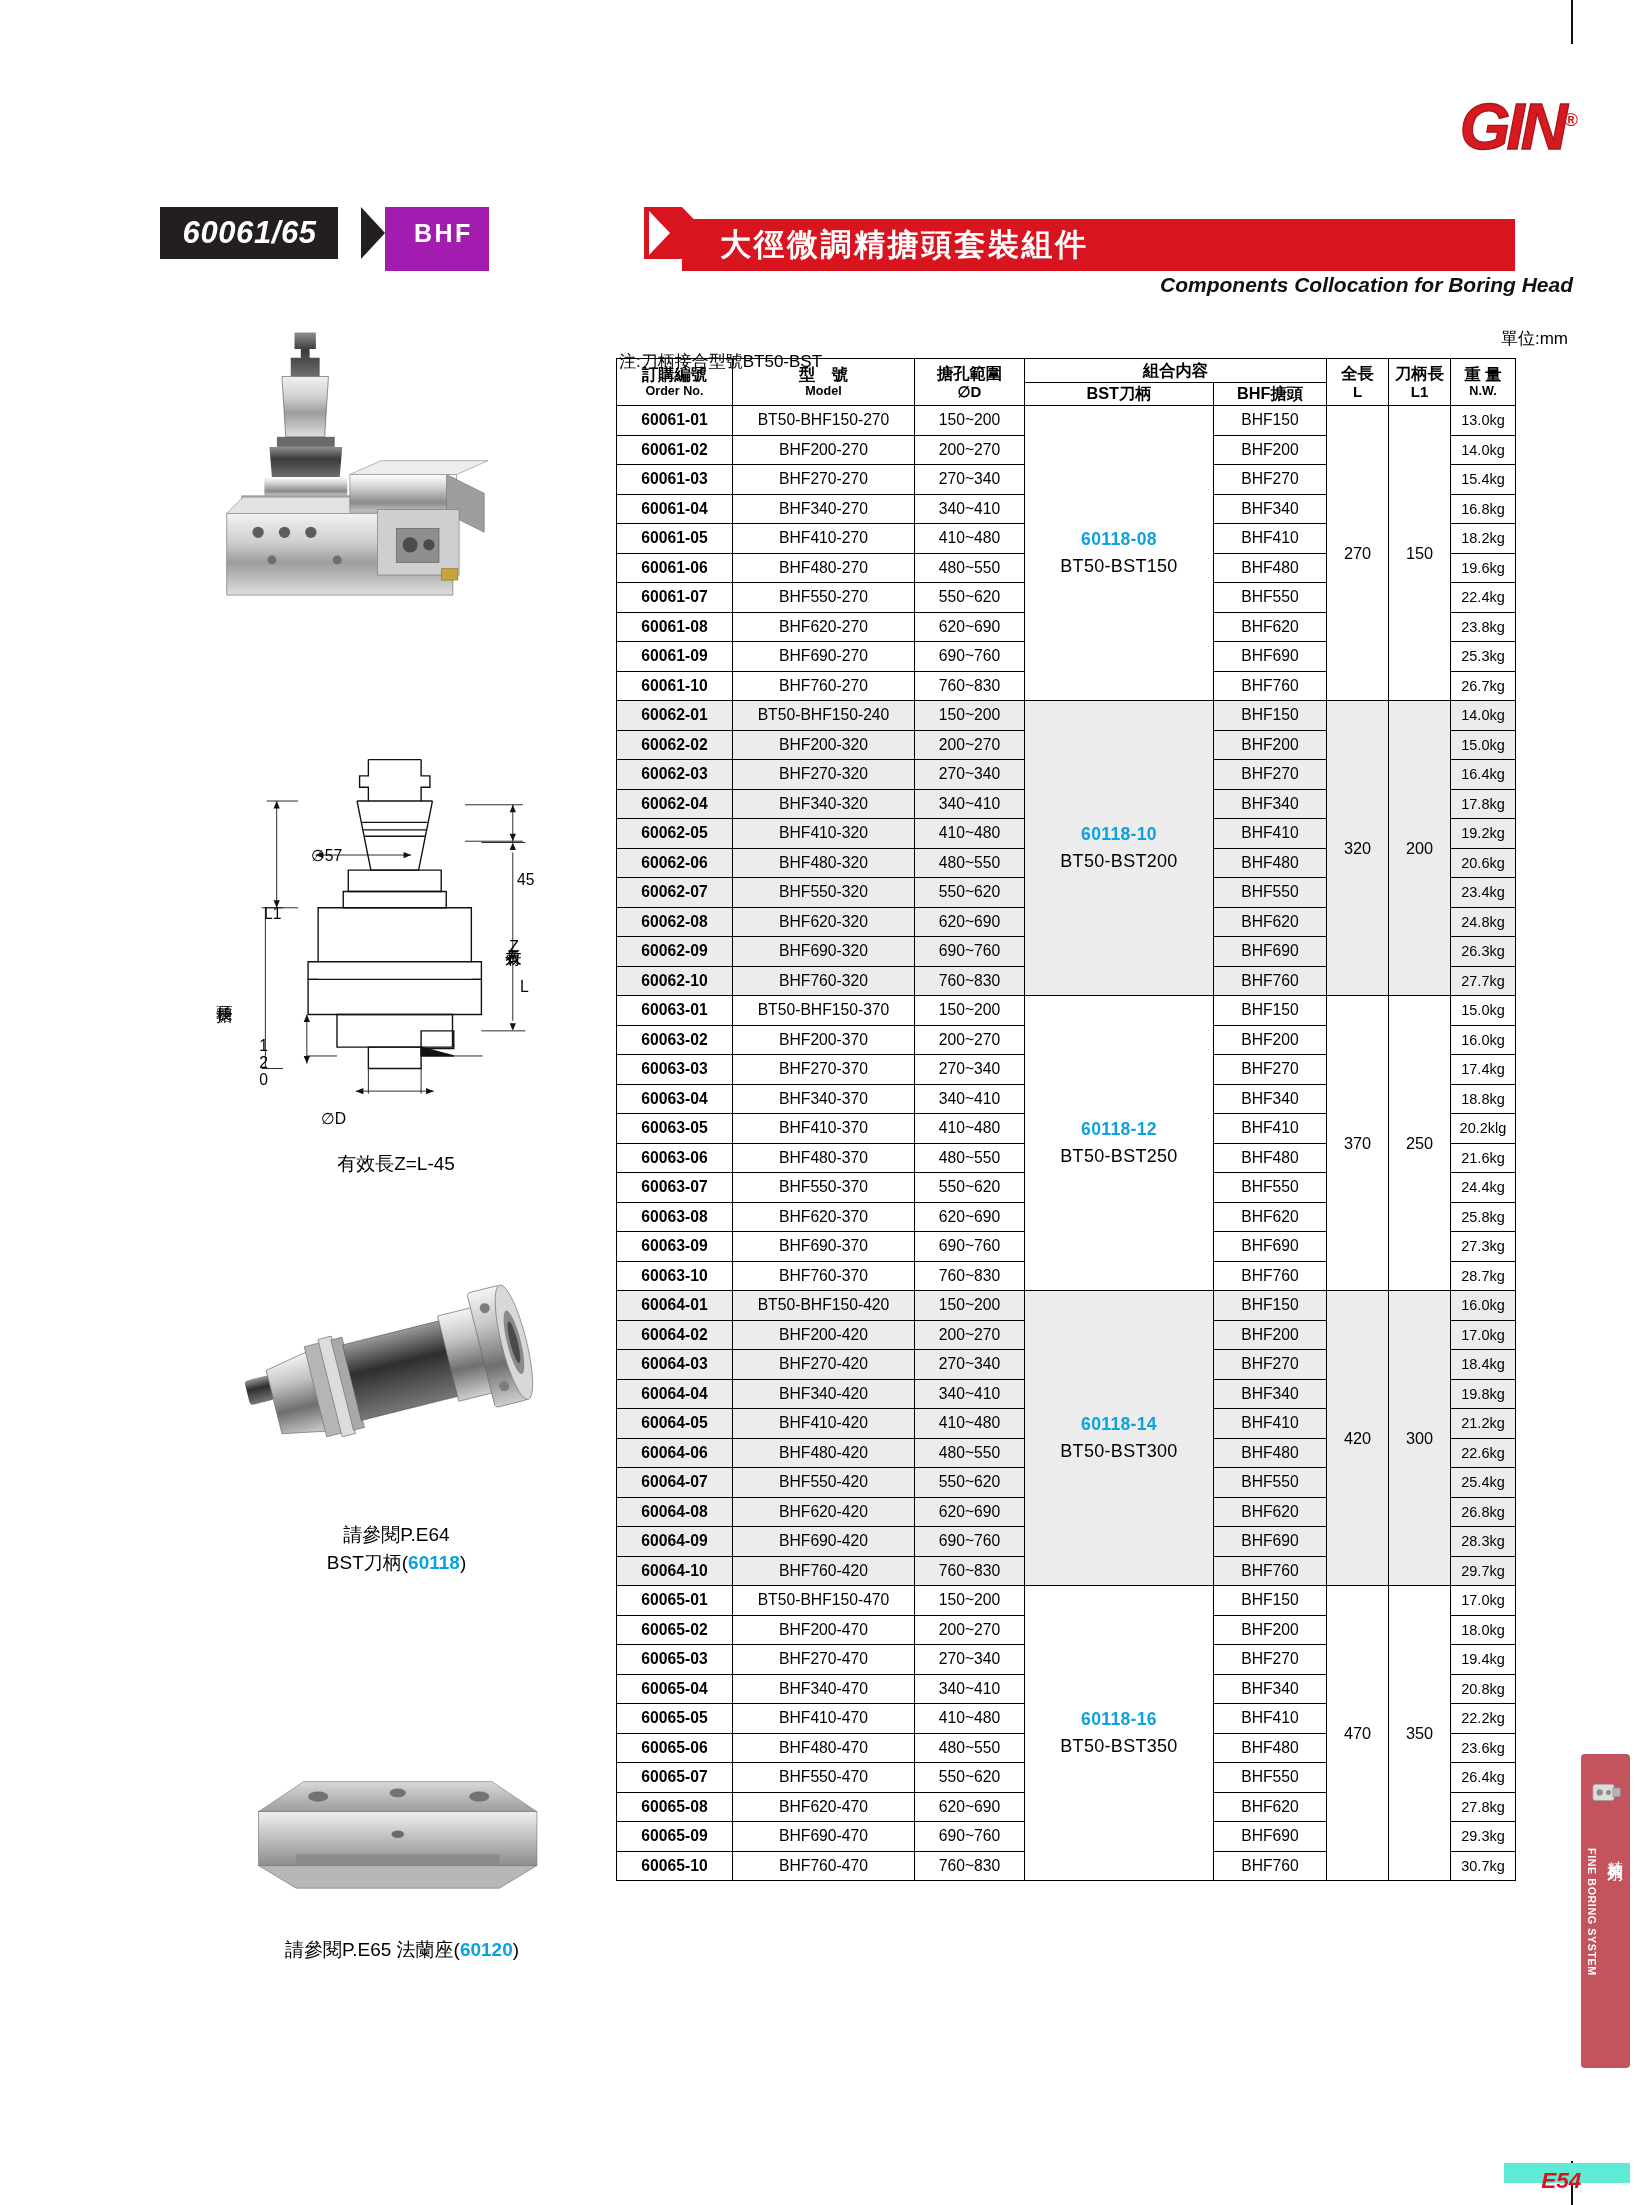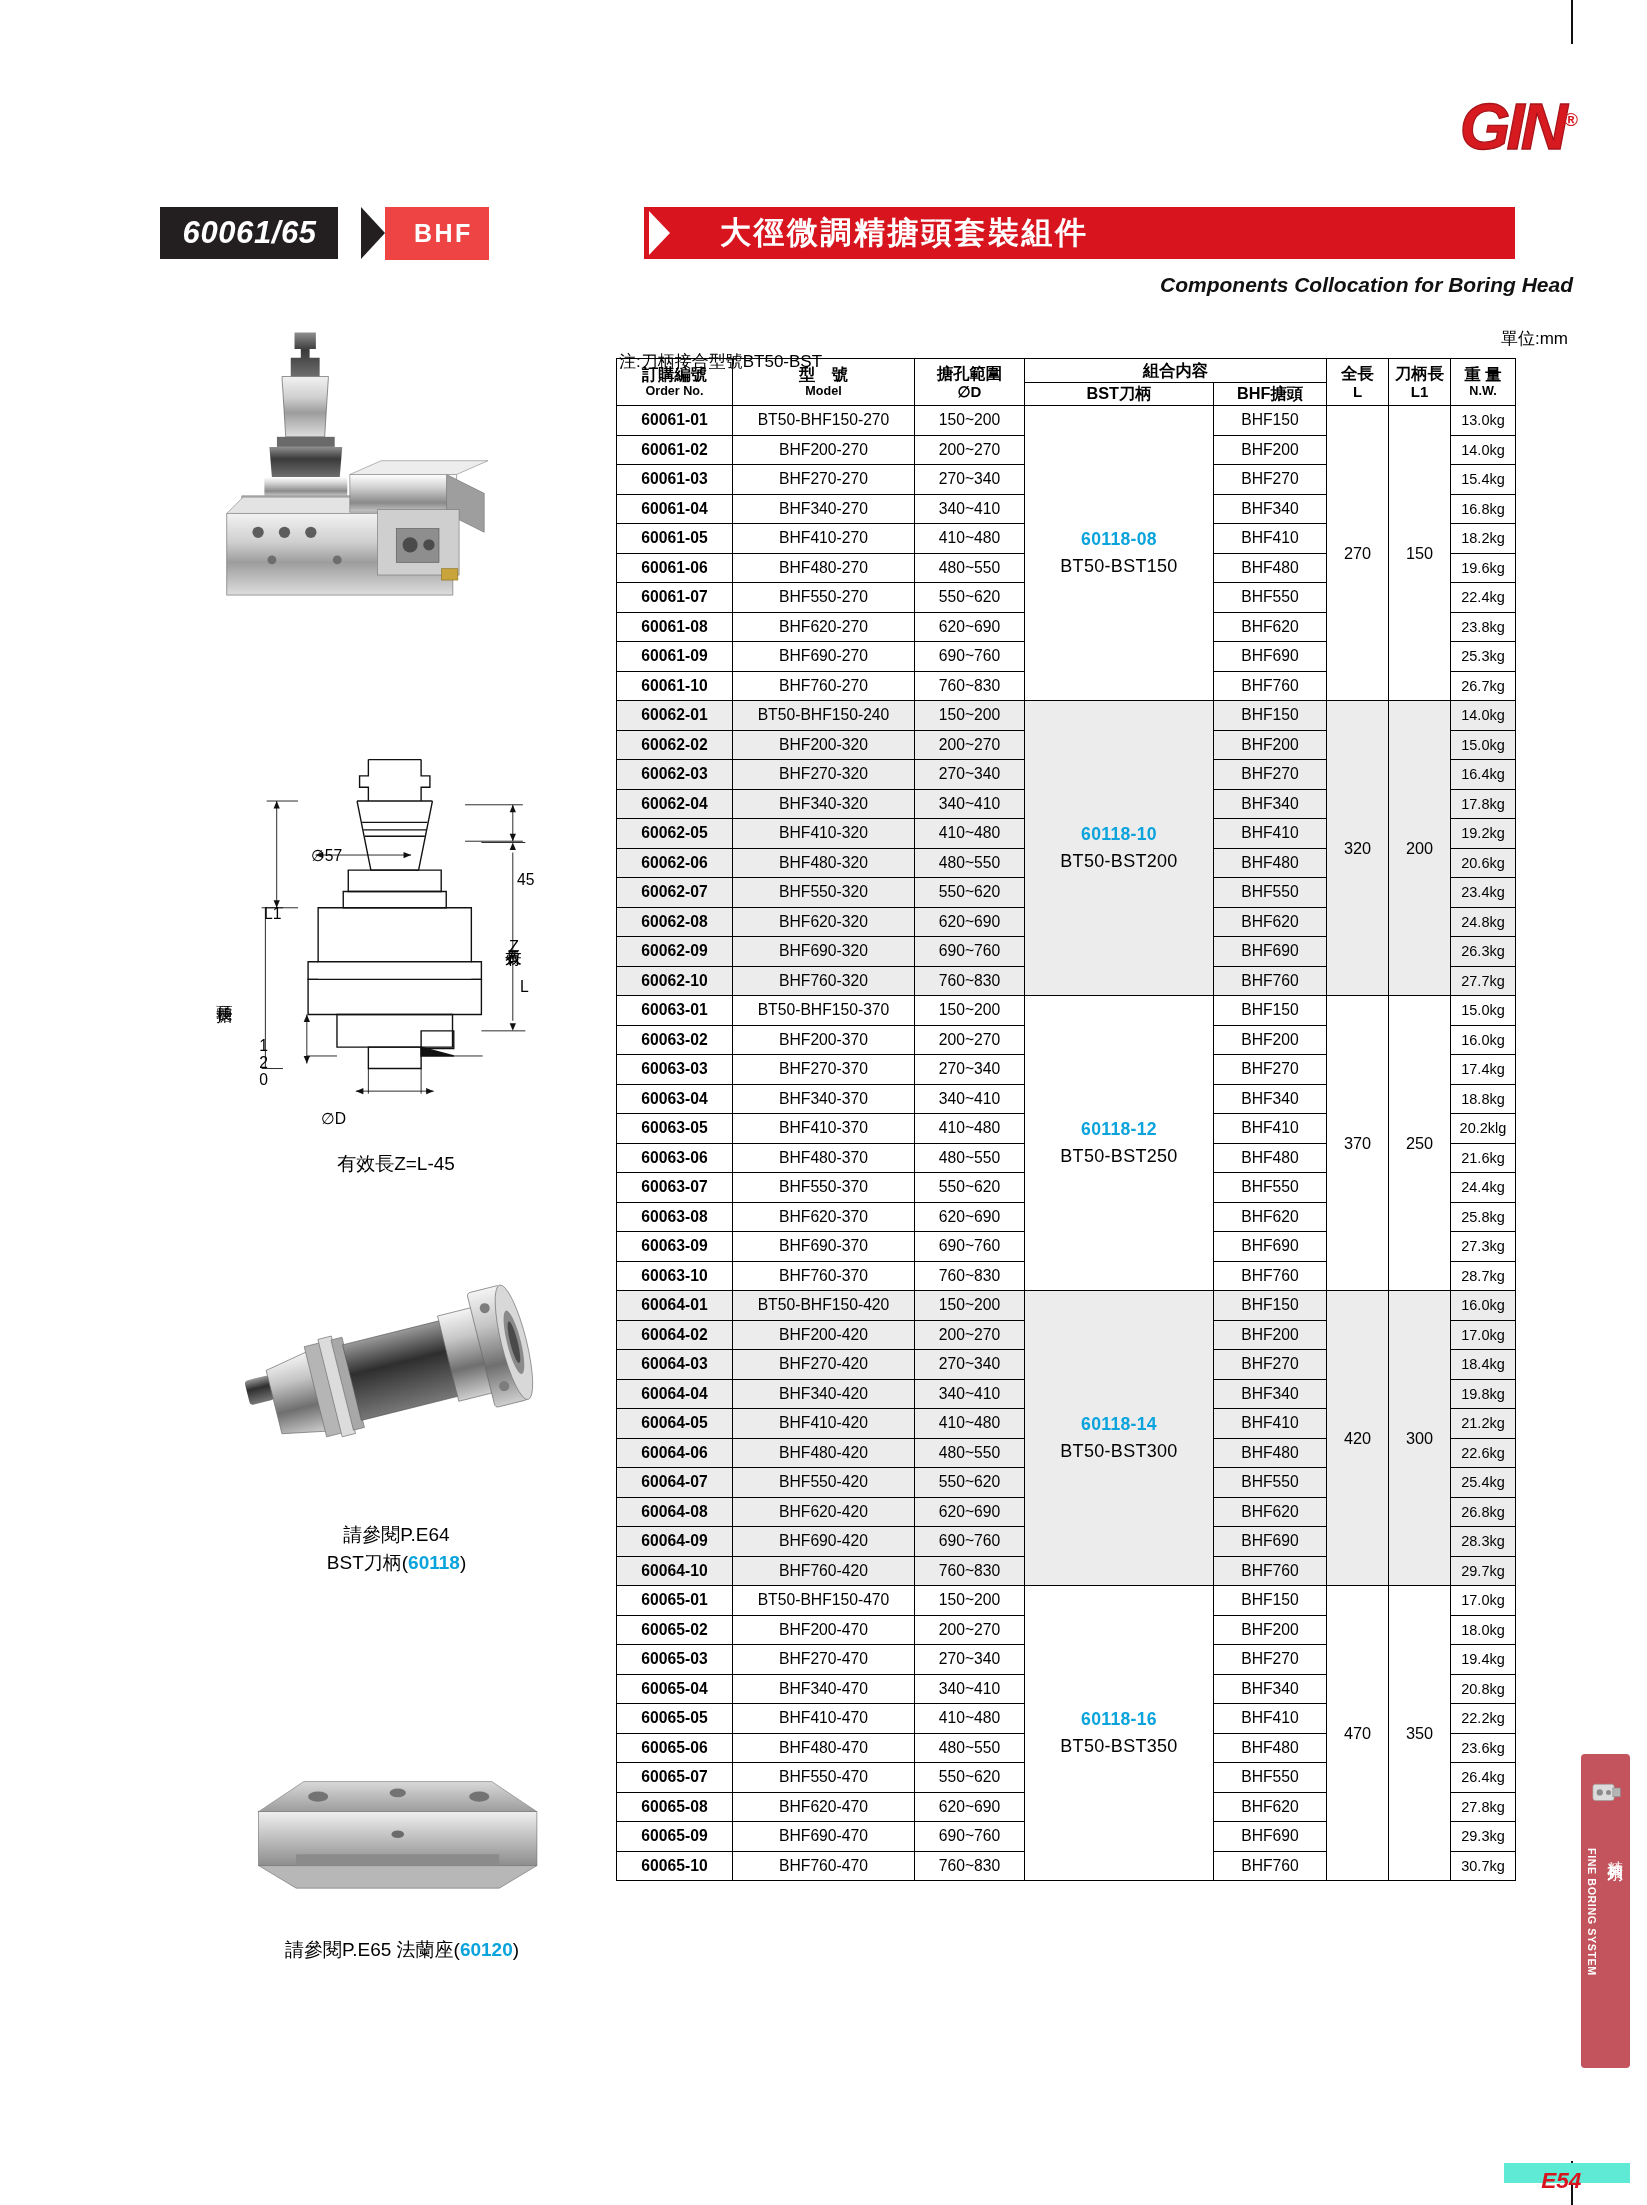--- a/index.html
+++ b/index.html
@@ -41,22 +41,22 @@
     padding:0 21.4px 0 22.6px; line-height:52px; letter-spacing:0.6px;
   }
   .tb-code-arrow {
     position:absolute; left:201px; top:0;
     width:0; height:0;
     border-top:26px solid transparent;
     border-bottom:26px solid transparent;
     border-left:24px solid #231f20;
   }
   .tb-bhf {
-    position:absolute; left:225px; top:0; height:53px;
-    background:#ef4444; color:#fff;
+    position:absolute; left:225px; top:0; height:64px;
+    background:#a21caf; color:#fff;
     font-size:25px; font-weight:bold; letter-spacing:2.5px;
     padding:0 16.3px 0 29px; line-height:52px;
   }
   .tb-chev {
     position:absolute; left:484px; top:0; width:38px; height:52px;
     background:#d8141f;
   }
   .tb-chev:after {
     content:""; position:absolute; right:-25px; top:0;
     width:0; height:0;
@@ -65,21 +65,21 @@
     border-left:25px solid #d8141f;
   }
   .tb-chevline {
     position:absolute; left:489px; top:3.8px;
     width:0; height:0;
     border-top:22px solid transparent;
     border-bottom:22px solid transparent;
     border-left:21.4px solid #fff;
   }
   .tb-main {
-    position:absolute; left:522px; top:0; right:0; height:52px;
+    position:absolute; left:522px; top:12px; right:0; height:52px;
     background:#d8141f; color:#fff;
     font-size:31px; font-weight:bold;
     line-height:52px; padding-left:38px; letter-spacing:2.5px;
   }
   .subtitle {
     position:absolute; right:75px; top:273px;
     font-size:21px; font-weight:bold; font-style:italic;
     color:#111; text-align:right;
   }
 

